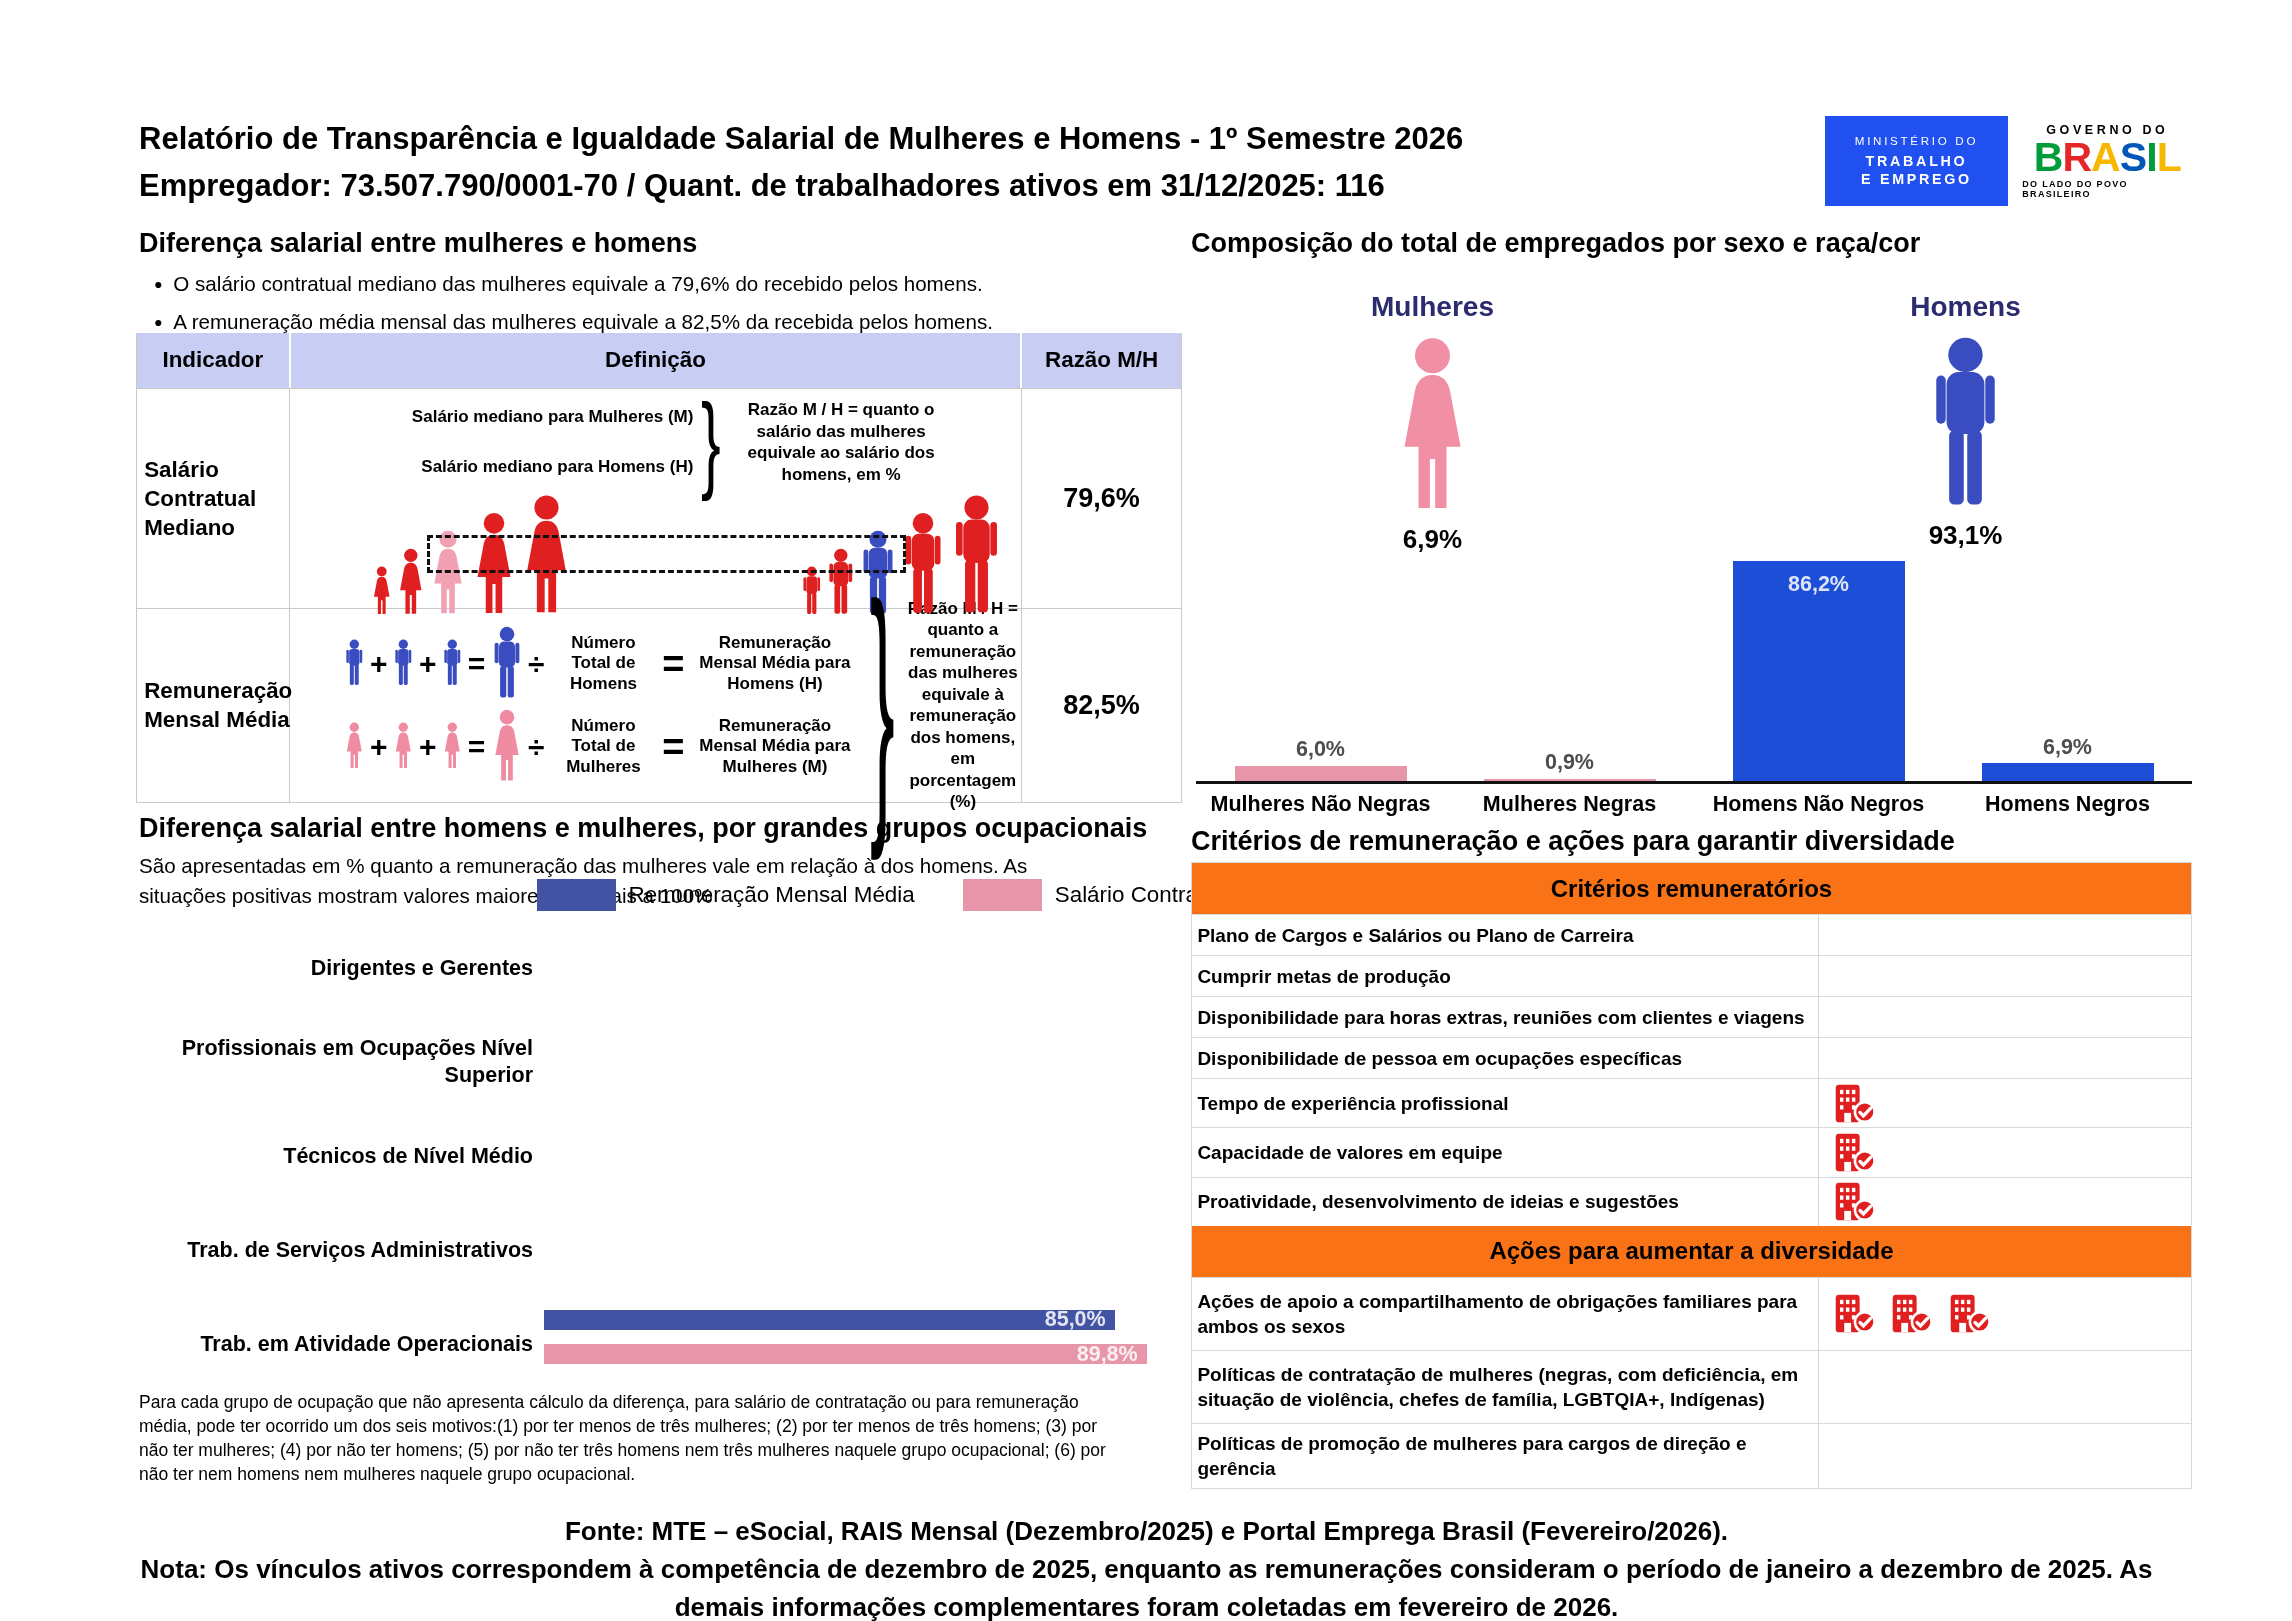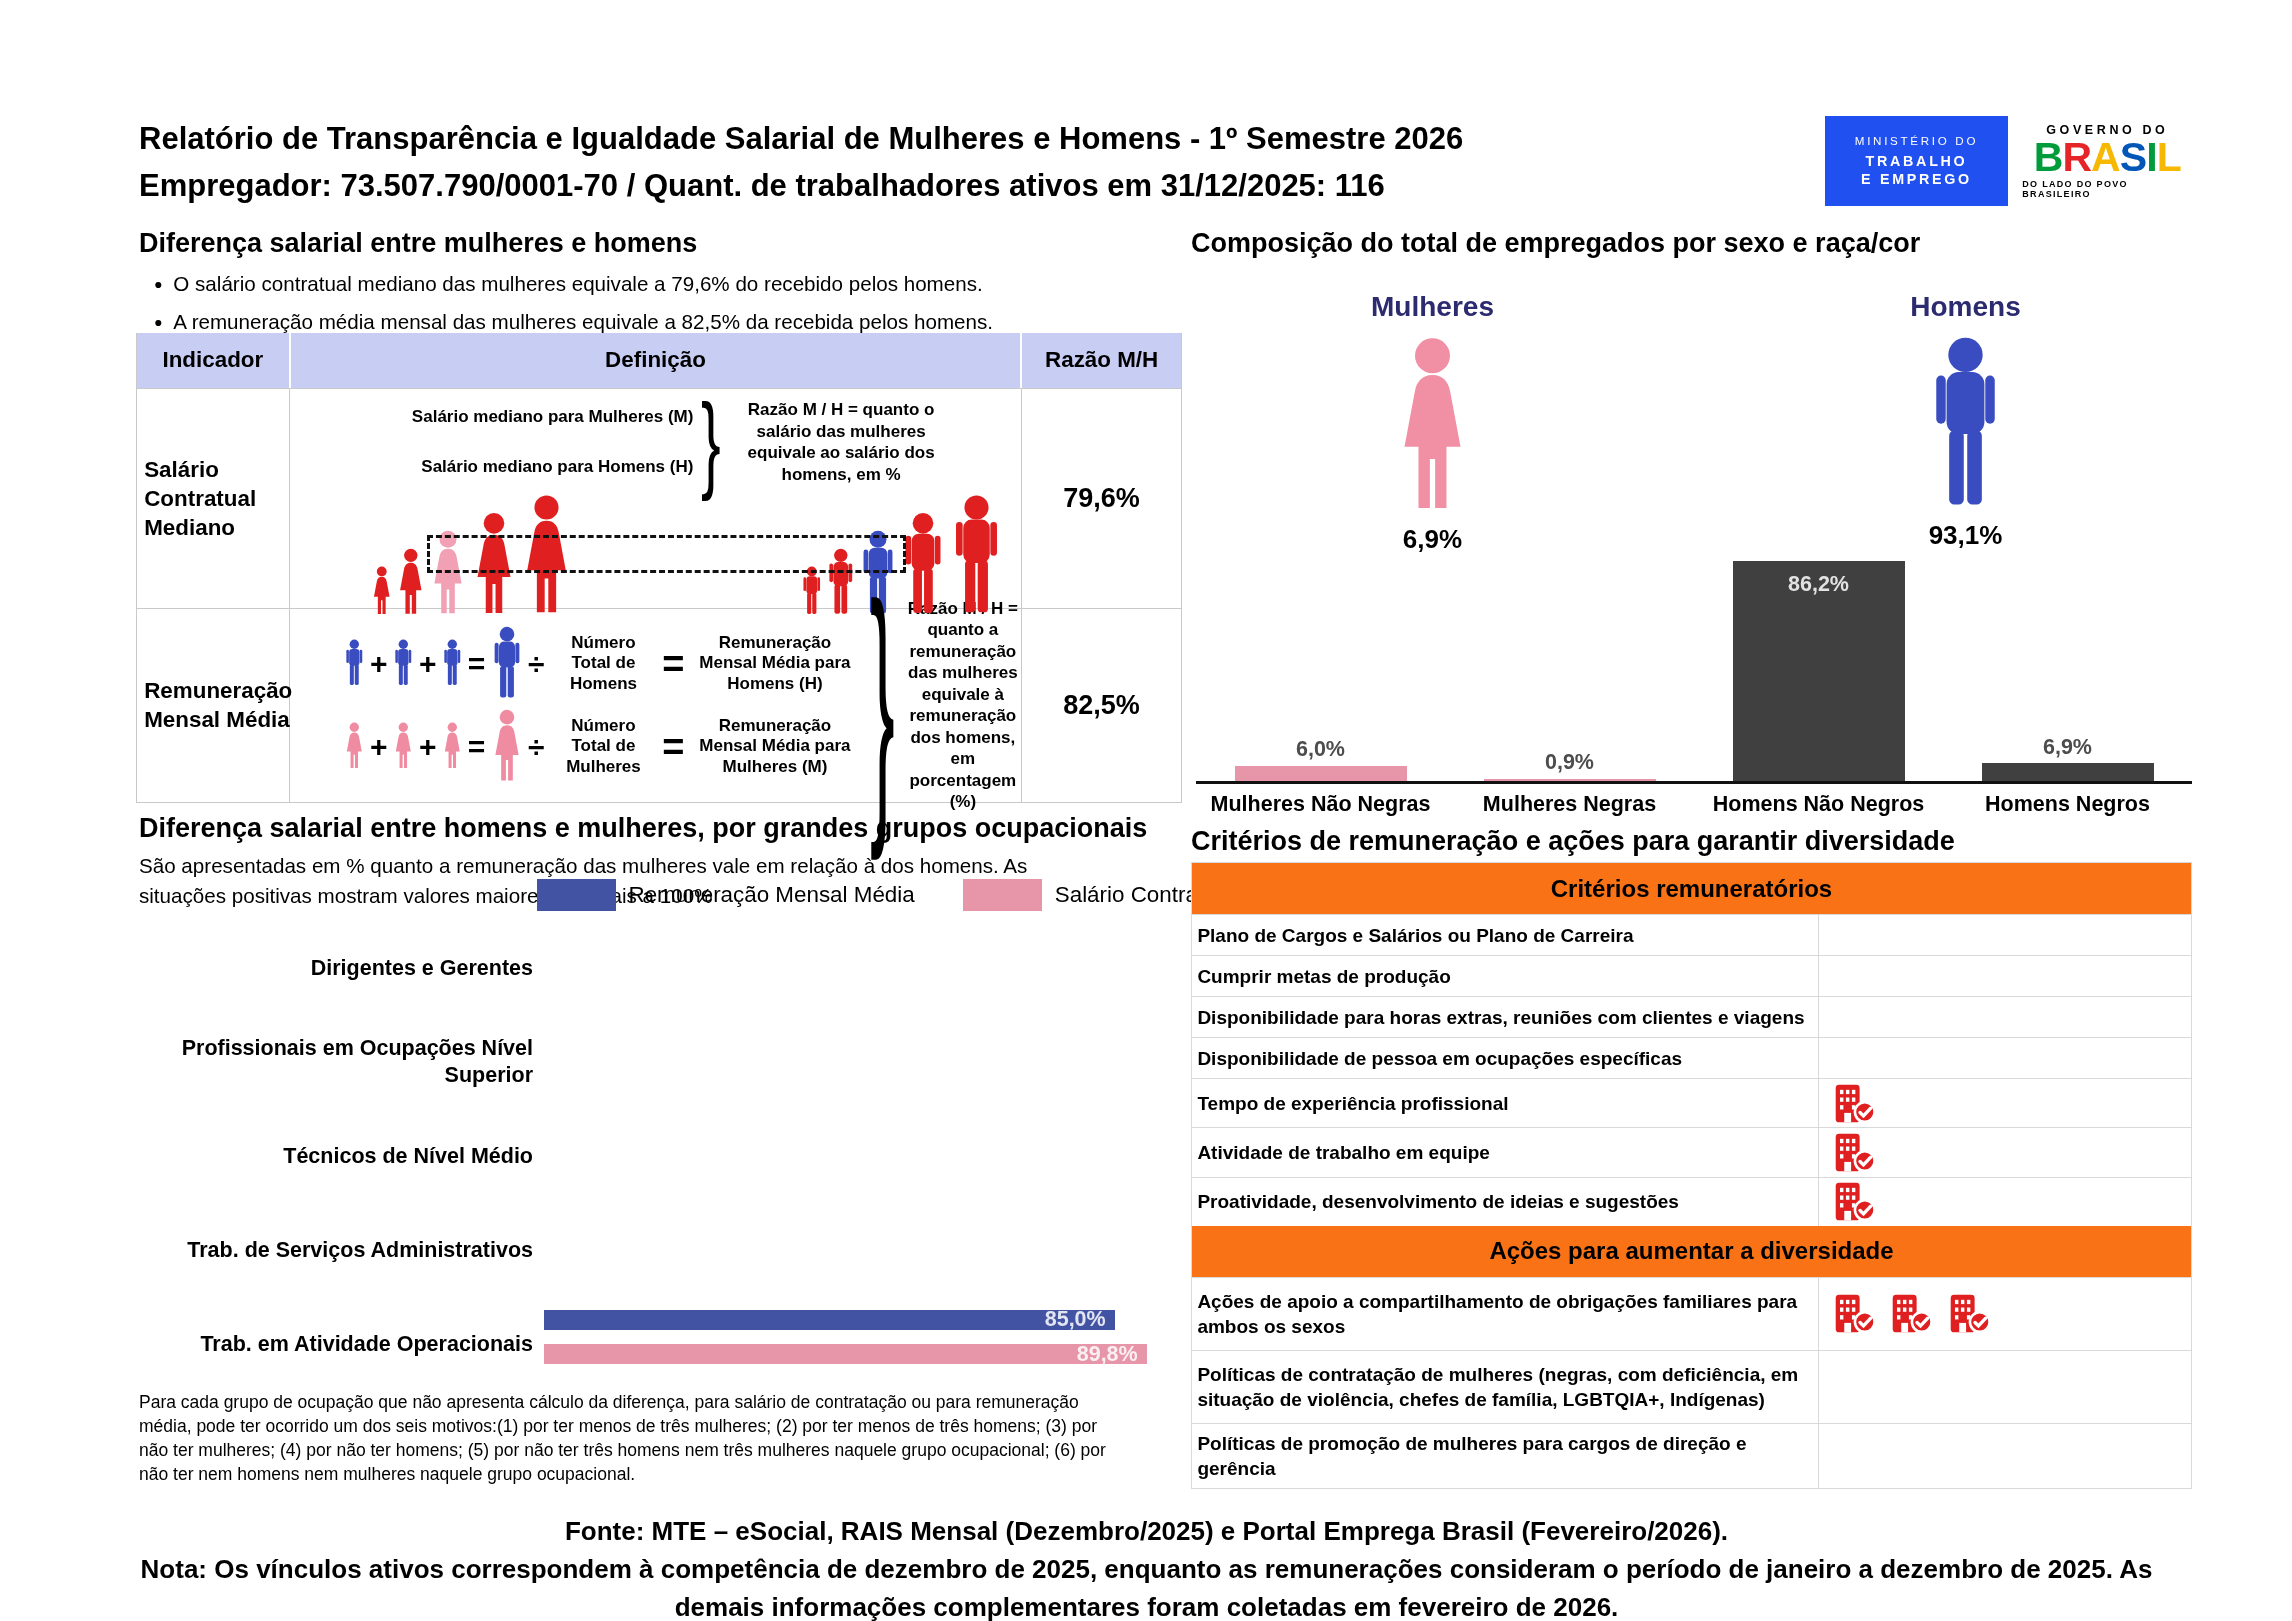--- a/index.html
+++ b/index.html
@@ -62,21 +62,21 @@
 
   
   .sex-block{position:absolute;text-align:center;}
   .sex-label{font-size:28px;font-weight:bold;color:#2d2b70;margin-bottom:12.5px;}
   .sex-value{font-size:26px;font-weight:bold;margin-top:9px;}
 
   #comp-chart{position:absolute;left:1196px;top:555px;width:996px;height:226px;display:flex;align-items:flex-end;border-bottom:3.6px solid #111;}
   .cslot{width:249px;display:flex;flex-direction:column;align-items:center;justify-content:flex-end;position:relative;}
   .cbar{width:172px;position:relative;}
   .cbar.pink{background:#e795a8;}
-  .cbar.blue{background:#404040;}
+  .cbar.blue{background:#1d4ed8;}
   .cval{font-size:21.5px;font-weight:bold;color:#4d4d4d;margin-bottom:3.6px;}
   .cval.inside{position:absolute;top:10.7px;left:0;right:0;text-align:center;color:rgba(255,255,255,.85);margin:0;}
   #comp-cats{position:absolute;left:1196px;top:792px;width:996px;display:flex;}
   #comp-cats .cc{width:249px;text-align:center;font-size:21.5px;font-weight:bold;}
 
   
   #occ-sub{position:absolute;left:139px;top:851px;width:967px;font-size:20.6px;line-height:29.6px;}
   #occ-legend{position:absolute;left:537px;top:879px;display:flex;align-items:center;gap:12.5px;}
   .sw{width:79px;height:32px;}
   .sw.blue{background:#4353a4;} .sw.pink{background:#e795a8;}
@@ -416,21 +416,21 @@
       <div class="crit-lab">Tempo de experiência profissional</div>
       <div class="crit-ic">
           <span class="bcheck">
             <svg width="45" height="41" viewBox="0 0 52 48">
               <use href="#building-check"></use>
             </svg>
           </span>
         </div>
     </div>
     <div class="crit-row">
-      <div class="crit-lab">Atividade de trabalho em equipe</div>
+      <div class="crit-lab">Capacidade de valores em equipe</div>
       <div class="crit-ic">
           <span class="bcheck">
             <svg width="45" height="41" viewBox="0 0 52 48">
               <use href="#building-check"></use>
             </svg>
           </span>
         </div>
     </div>
     <div class="crit-row">
       <div class="crit-lab">Proatividade, desenvolvimento de ideias e sugestões</div>

